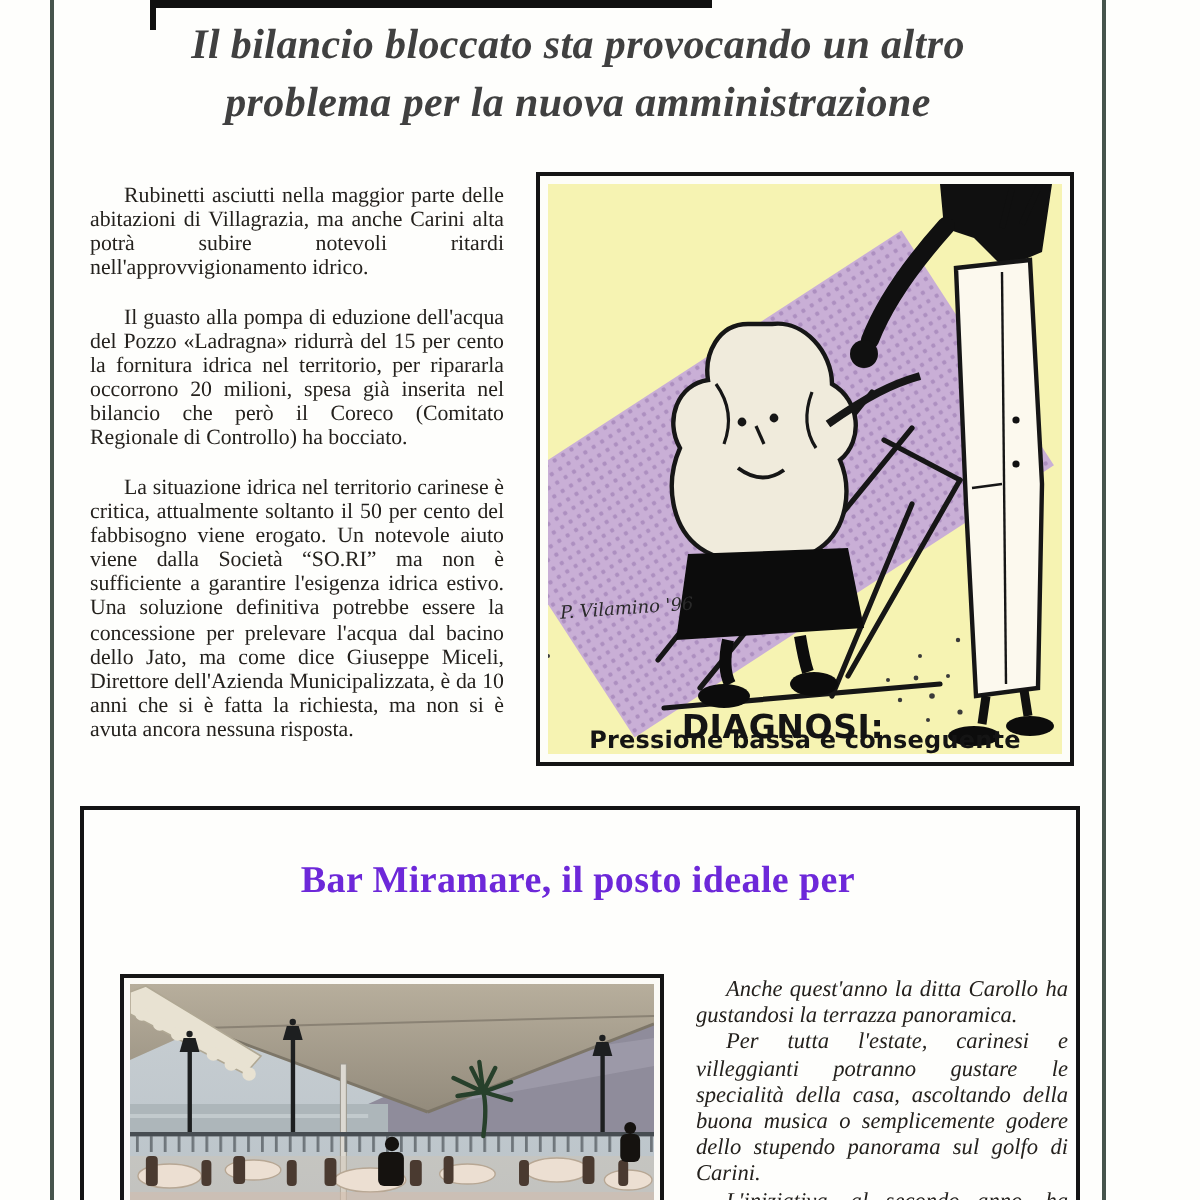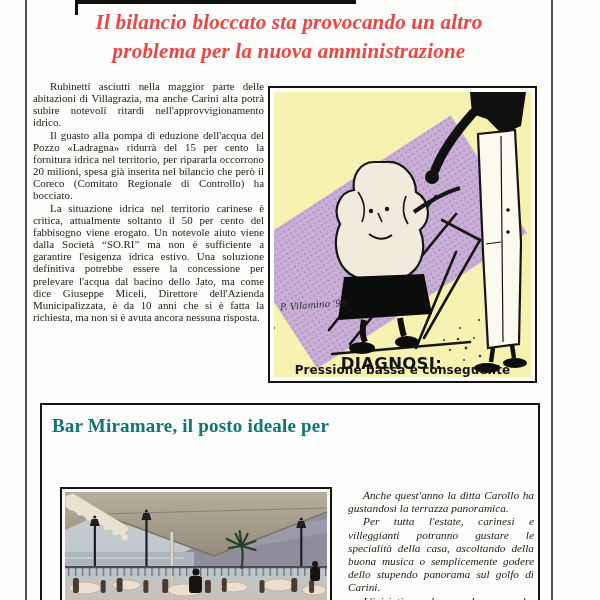--- a/index.html
+++ b/index.html
@@ -17,30 +17,30 @@
   .frame-left{left:25px;}
   .frame-right{left:551px;}
 
   
   .top-remnant-bar{position:absolute;left:76px;top:0;width:280px;height:4px;background:#101010;}
   .top-remnant-stub{position:absolute;left:75px;top:0;width:3px;height:15px;background:#101010;}
 
   
   .headline1{
     position:absolute;left:32px;top:8px;width:514px;text-align:center;
-    font-weight:bold;font-style:italic;font-size:21px;line-height:29px;color:#ef4444;
+    font-weight:bold;font-style:italic;font-size:21px;line-height:29px;color:#404040;
     letter-spacing:.2px;
   }
 
   
   .a1-col{
     position:absolute;left:33px;top:80px;width:231px;
     font-size:10.9px;line-height:12.15px;text-align:justify;color:#24211d;
   }
-  .a1-col p{margin:0;text-indent:17px;}
+  .a1-col p{margin:12px;text-indent:17px;}
 
   
   .cartoon-box{
     position:absolute;left:268px;top:86px;width:269px;height:297px;
     border:2.5px solid #141414;background:#fdfdf8;padding:4px;box-sizing:border-box;
   }
   .cartoon-inner{position:relative;width:100%;height:100%;background:var(--yellow);overflow:hidden;}
   .cartoon-inner svg{position:absolute;inset:0;}
   .diagnosi-title{
     position:absolute;left:26%;width:62%;top:250px;text-align:left;
@@ -55,22 +55,22 @@
     font-family:"DejaVu Serif", serif;font-style:italic;font-size:9px;color:#2a2a2a;
     transform:rotate(-4deg);
   }
 
   
   .bar-box{
     position:absolute;left:40px;top:403px;width:500px;height:220px;
     border:2.5px solid #141414;box-sizing:border-box;background:#fefefc;
   }
   .headline2{
-    position:absolute;left:10px;top:8px;width:474px;text-align:left;
-    font-weight:bold;font-size:19px;line-height:26px;color:#0f766e;letter-spacing:.2px;
+    position:absolute;left:10px;top:23px;width:474px;text-align:center;
+    font-weight:bold;font-size:19px;line-height:26px;color:#6d28d9;letter-spacing:.2px;
   }
   .photo-box{
     position:absolute;left:18px;top:82px;width:272px;height:140px;
     border:2px solid #151515;background:#fbfaf6;padding:3px;box-sizing:border-box;
   }
   .photo-box svg{display:block;width:100%;height:100%;}
   .a2-col{
     position:absolute;left:306px;top:84px;width:186px;
     font-size:11.3px;line-height:13.2px;font-style:italic;text-align:justify;color:#24211d;
   }

